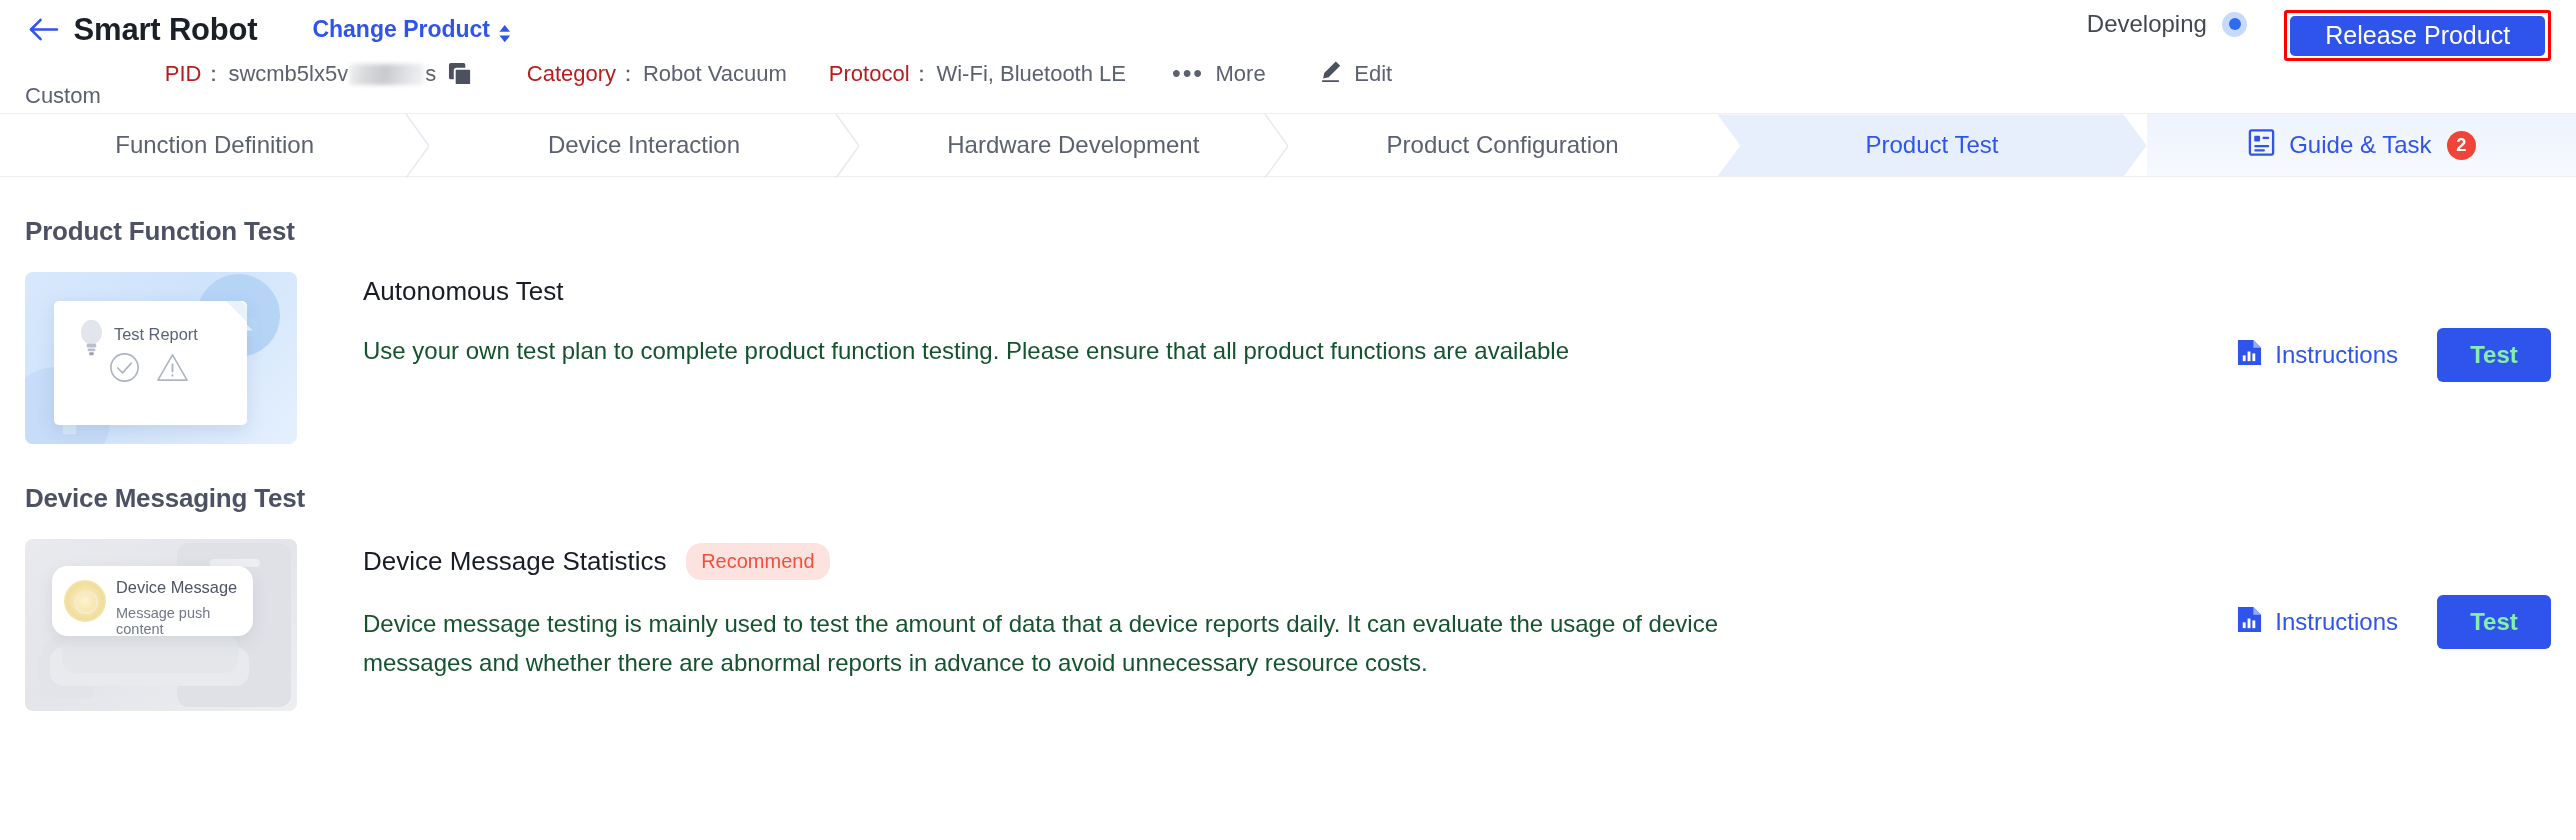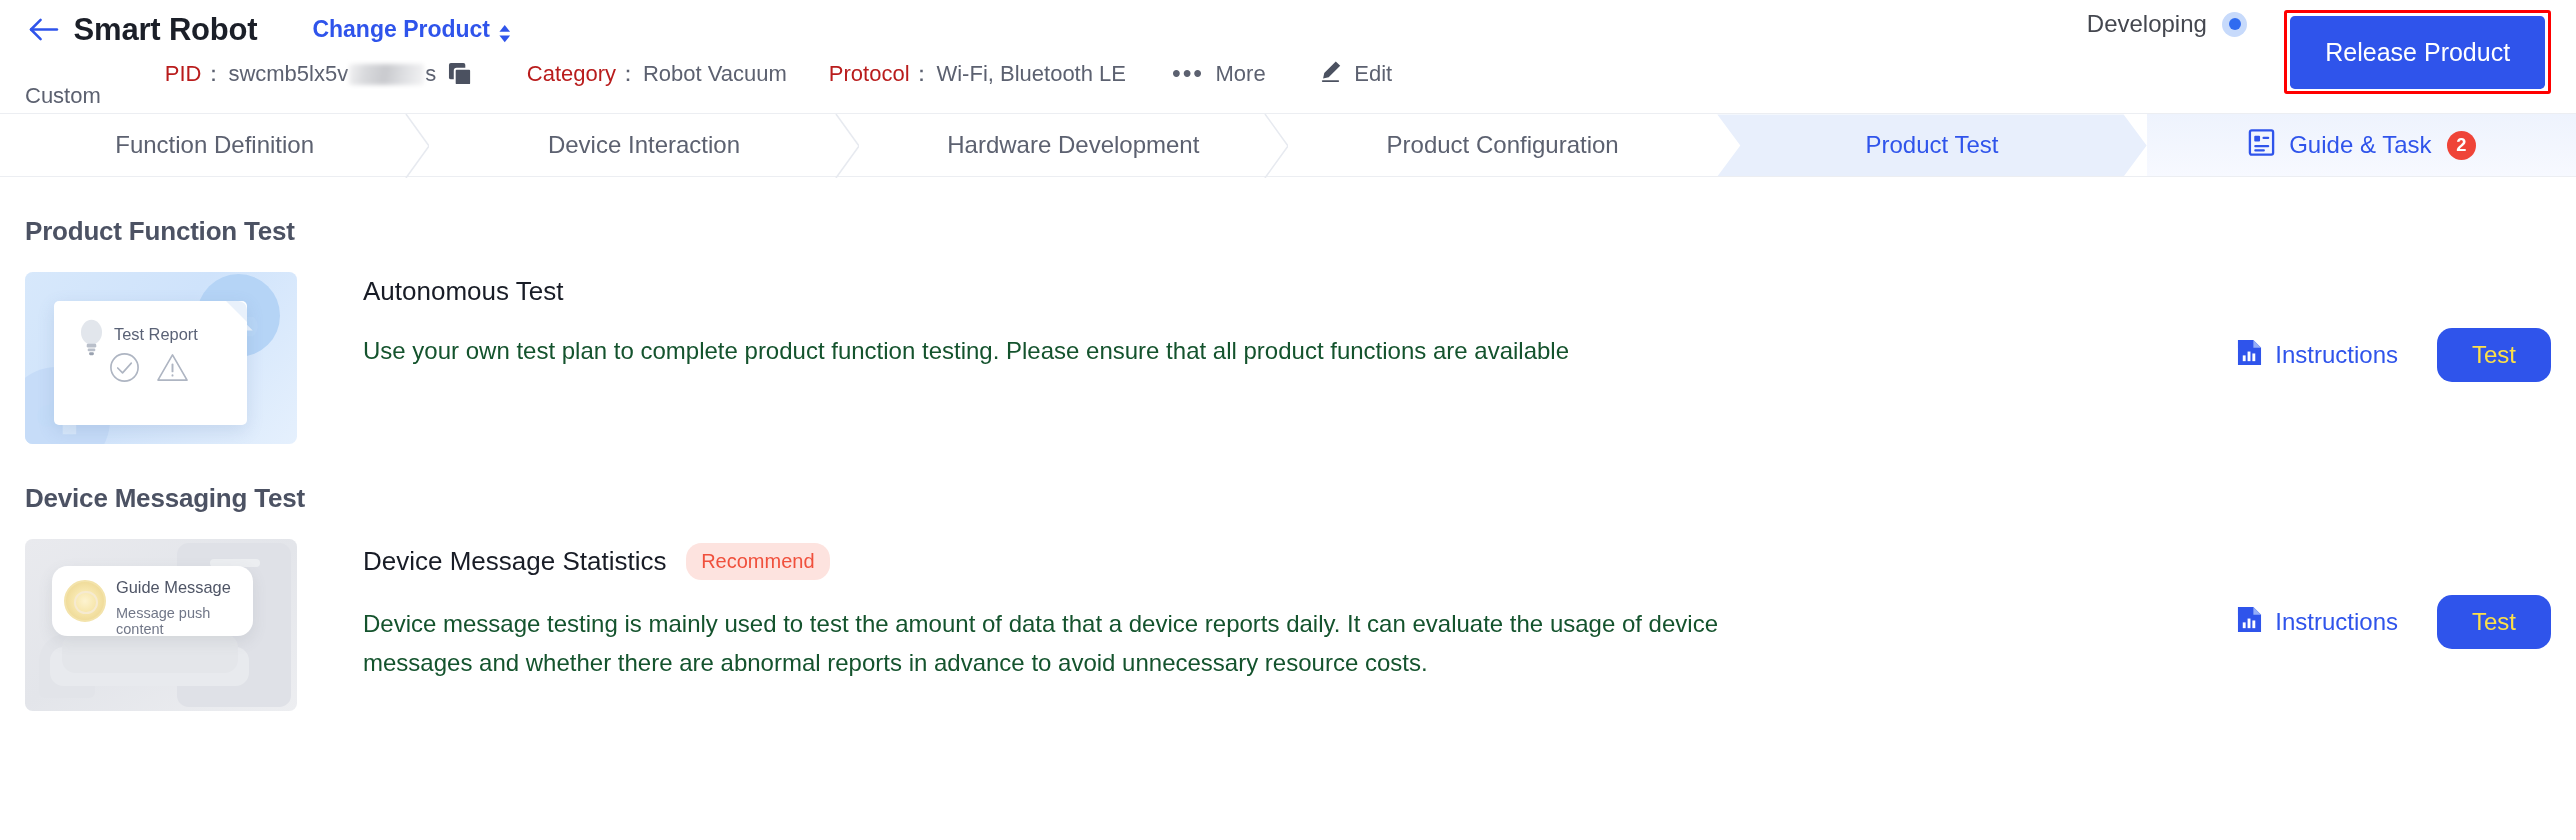--- a/index.html
+++ b/index.html
@@ -145,21 +145,21 @@
     background: #fff;
   }
   .release-btn {
     background: #2f54eb;
     color: #fff;
     border: none;
     border-radius: 4.8px;
     font-size: 25px;
     font-family: "Liberation Sans", sans-serif;
     padding: 0 35px;
-    height: 73px;
+    height: 40px;
     cursor: pointer;
     white-space: nowrap;
   }
 
   
   .tabs {
     display: flex;
     height: 64px;
     margin-top: 17.4px;
     border-top: 1px solid #eceef2;
@@ -386,28 +386,29 @@
     align-items: center;
     gap: 13.5px;
     color: #2f54eb;
     font-size: 24px;
     cursor: pointer;
     white-space: nowrap;
   }
 
   .test-btn {
     background: #2f54eb;
-    color: #fde047;
+    color: #86efac;
     border: none;
-    border-radius: 15px;
+    border-radius: 6px;
     font-size: 24px;
     font-family: "Liberation Sans", sans-serif;
     width: 114px;
     height: 54px;
     cursor: pointer;
+    font-weight: bold;
   }
 
   .card2-wrap { margin-top: 3.9px; }
 </style>
 </head>
 <body>
 
 <div class="page">
 
   <div class="header">
@@ -606,21 +607,21 @@
 
     <div class="card-row card2-wrap">
       <div class="thumb thumb-msg">
         <div class="phone"></div>
         <div class="phone-bar"></div>
         <div class="bell"></div>
         <div class="stack2"></div>
         <div class="stack1"></div>
         <div class="wcard">
           <div class="ring"></div>
-          <div class="mtitle">Guide Message</div>
+          <div class="mtitle">Device Message</div>
           <div class="msub">Message push content</div>
         </div>
       </div>
 
       <div class="card-body">
         <div class="card-title-row">
           <div class="card-title">Device Message Statistics</div>
           <div class="recommend-badge">Recommend</div>
         </div>
         <div class="card-desc">Device message testing is mainly used to test the amount of data that a device reports daily. It can evaluate the usage of device messages and whether there are abnormal reports in advance to avoid unnecessary resource costs.</div>

